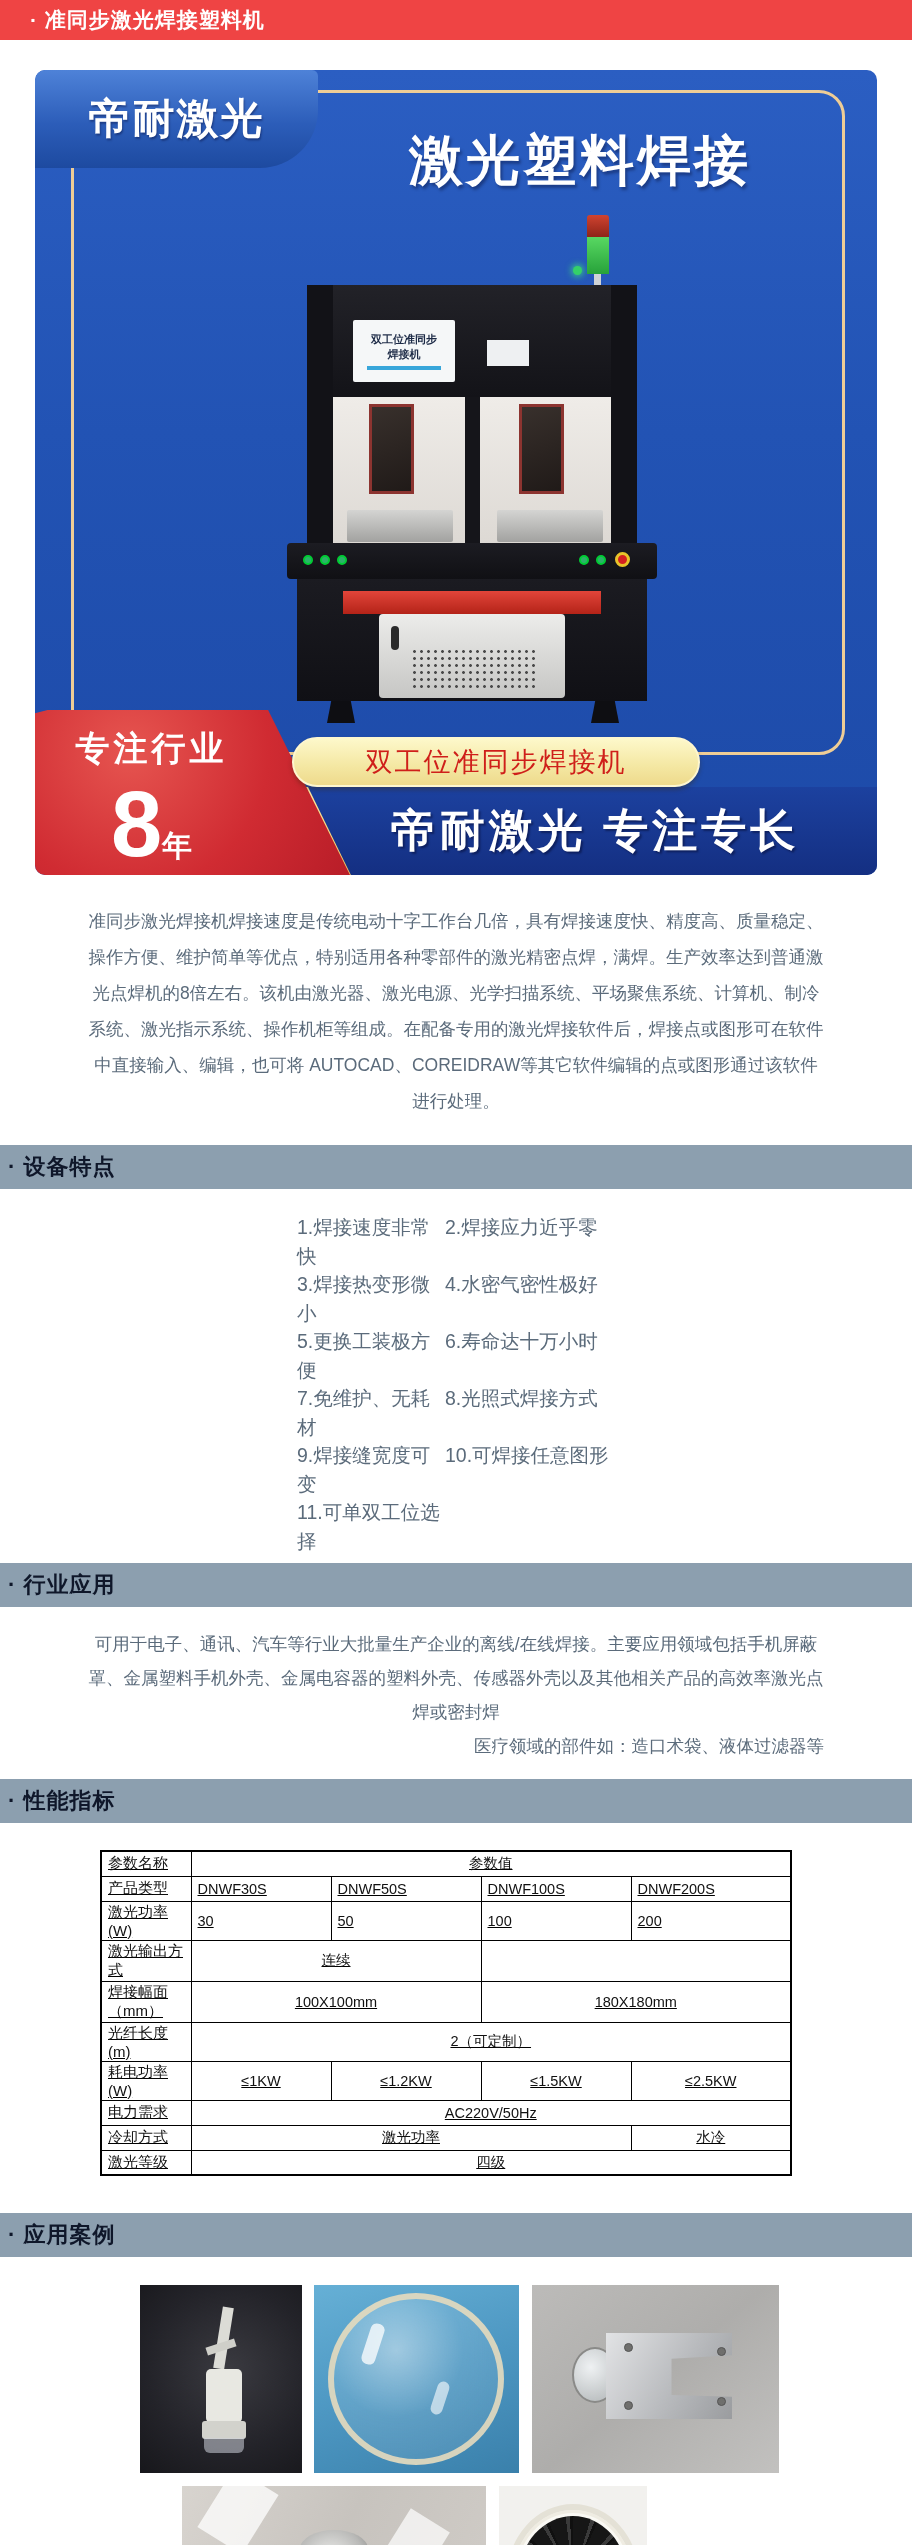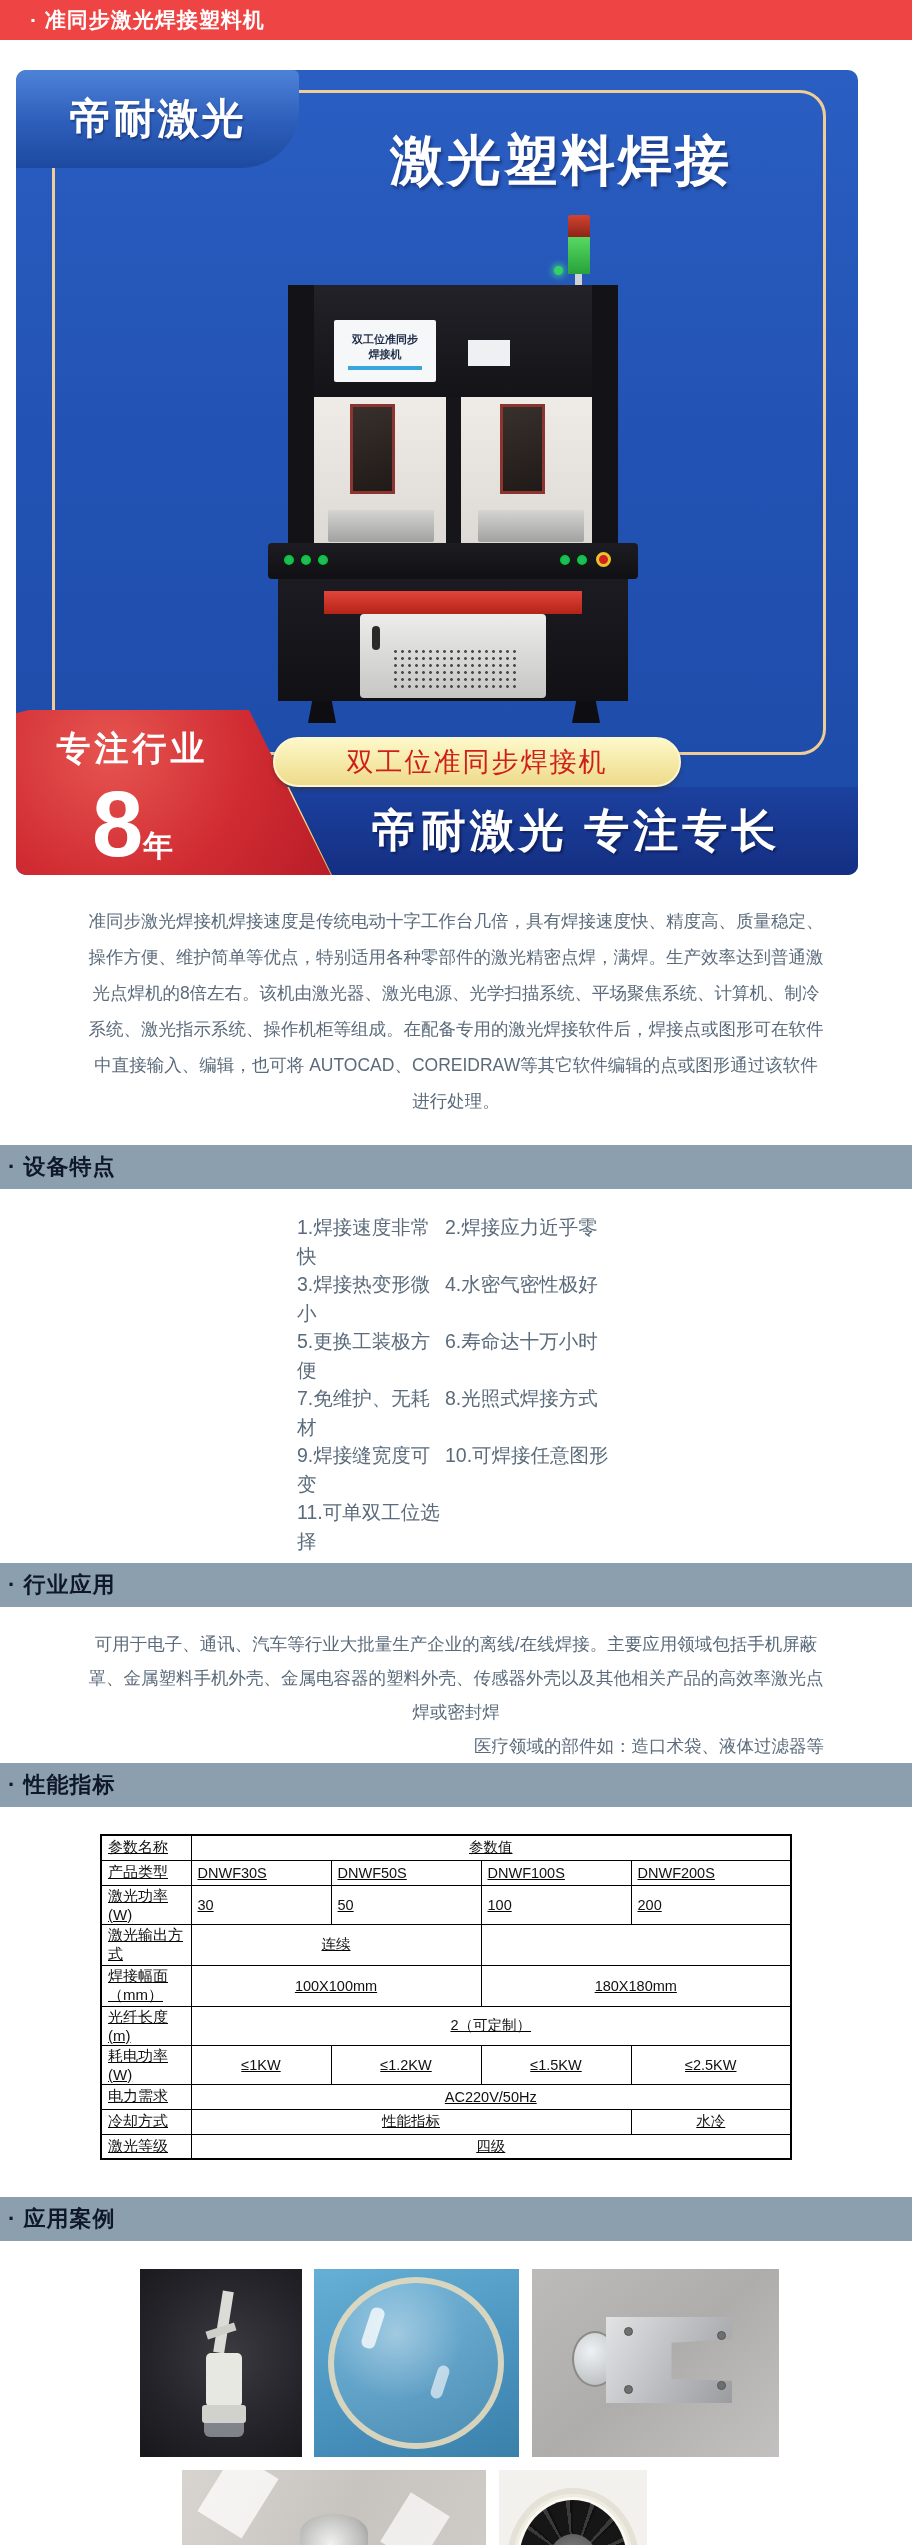--- a/index.html
+++ b/index.html
@@ -6,21 +6,21 @@
   html,body { width:912px; background:#fff; font-family:"Liberation Sans","DejaVu Sans",sans-serif; }
   .page { position:relative; width:912px; height:2545px; overflow:hidden; background:#fff; }
 
   
   .topbar { height:40px; background:#ef4444; color:#fff; font-size:21px; font-weight:bold;
             line-height:40px; padding-left:30px; letter-spacing:1px; }
   .secbar { height:44px; background:#8c9faf; color:#0f172a; font-size:22px; font-weight:bold;
             line-height:44px; padding-left:8px; letter-spacing:1px; }
 
   
-  .banner { position:relative; margin:30px 35px 0 16px; width:842px; height:805px;
+  .banner { position:relative; margin:30px 35px 0 35px; width:842px; height:805px;
             border-radius:10px; overflow:hidden;
             background:linear-gradient(180deg,#2b5ec2 0%,#2253b4 45%,#1d4aa8 100%); }
   .gold-frame { position:absolute; left:36px; top:20px; width:774px; height:665px;
                 border:3px solid #eecd96; border-radius:26px; z-index:1; }
   .brand-badge { position:absolute; left:0; top:0; width:283px; height:98px; z-index:3;
                  background:linear-gradient(180deg,#4e82d8 0%,#2c5db9 55%,#1d4aa0 100%);
                  border-radius:10px 6px 58px 0; text-align:center; line-height:98px;
                  color:#fff; font-size:42px; font-weight:bold; letter-spacing:2px;
                  text-shadow:1px 2px 2px rgba(0,0,40,.35); }
   .banner-title { position:absolute; left:310px; top:55px; width:470px; z-index:2;
@@ -225,21 +225,21 @@
     <span>10.可焊接任意图形</span>
     <span>11.可单双工位选择</span>
   </div>
 
   <div class="secbar" style="margin-top:8px">· 行业应用</div>
   <div class="apps">
     <p class="p1">可用于电子、通讯、汽车等行业大批量生产企业的离线/在线焊接。主要应用领域包括手机屏蔽罩、金属塑料手机外壳、金属电容器的塑料外壳、传感器外壳以及其他相关产品的高效率激光点焊或密封焊</p>
     <p class="p2">医疗领域的部件如：造口术袋、液体过滤器等</p>
   </div>
 
-  <div class="secbar" style="margin-top:0">· 性能指标</div>
+  <div class="secbar" style="margin-top:16px">· 性能指标</div>
   <div class="specs-wrap">
     <table class="specs">
       <colgroup>
           <col style="width:90px">
           <col style="width:140px">
           <col style="width:150px">
           <col style="width:150px">
           <col style="width:160px">
         </colgroup>
       <tbody>
@@ -281,21 +281,21 @@
         <td class="c">≤1.2KW</td>
         <td class="c">≤1.5KW</td>
         <td class="c">≤2.5KW</td>
       </tr>
       <tr>
         <td class="lab">电力需求</td>
         <td class="c" colspan="4">AC220V/50Hz</td>
       </tr>
       <tr>
         <td class="lab">冷却方式</td>
-        <td class="c" colspan="3">性能指标</td>
+        <td class="c" colspan="3">激光功率</td>
         <td class="c">水冷</td>
       </tr>
       <tr>
         <td class="lab">激光等级</td>
         <td class="c" colspan="4">四级</td>
       </tr>
     </tbody>
       </table>
   </div>
 

